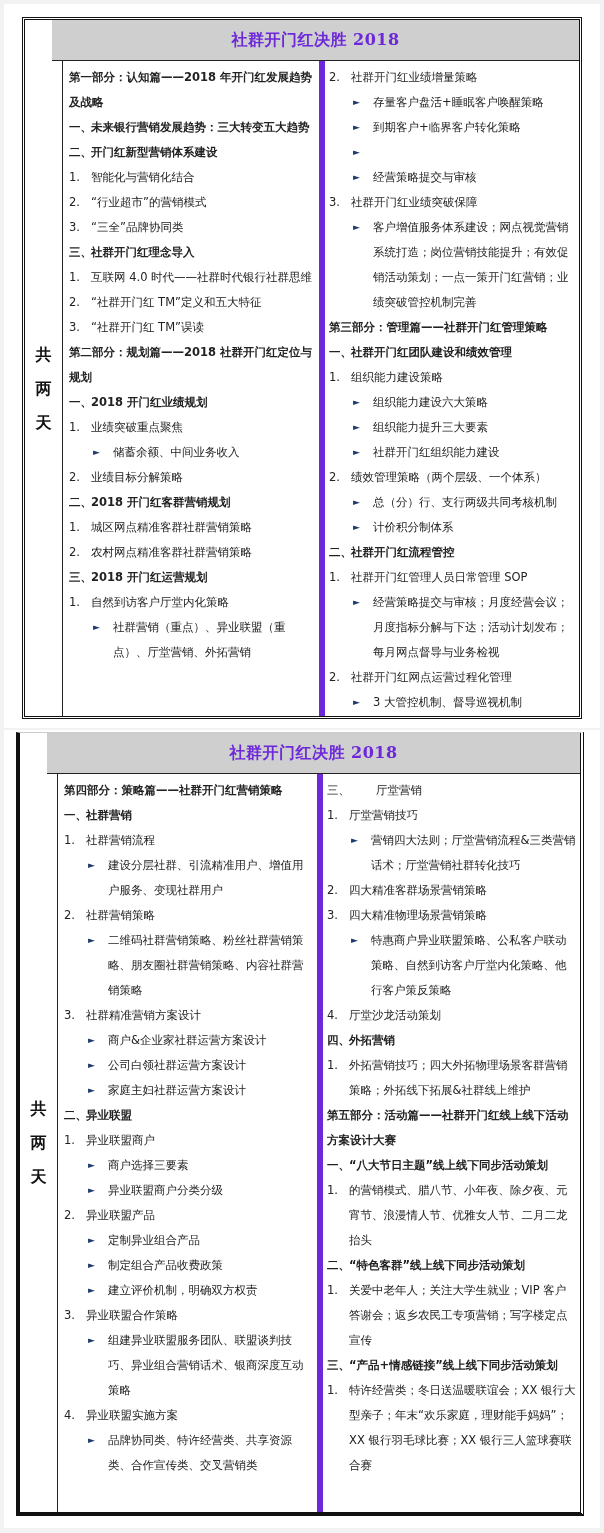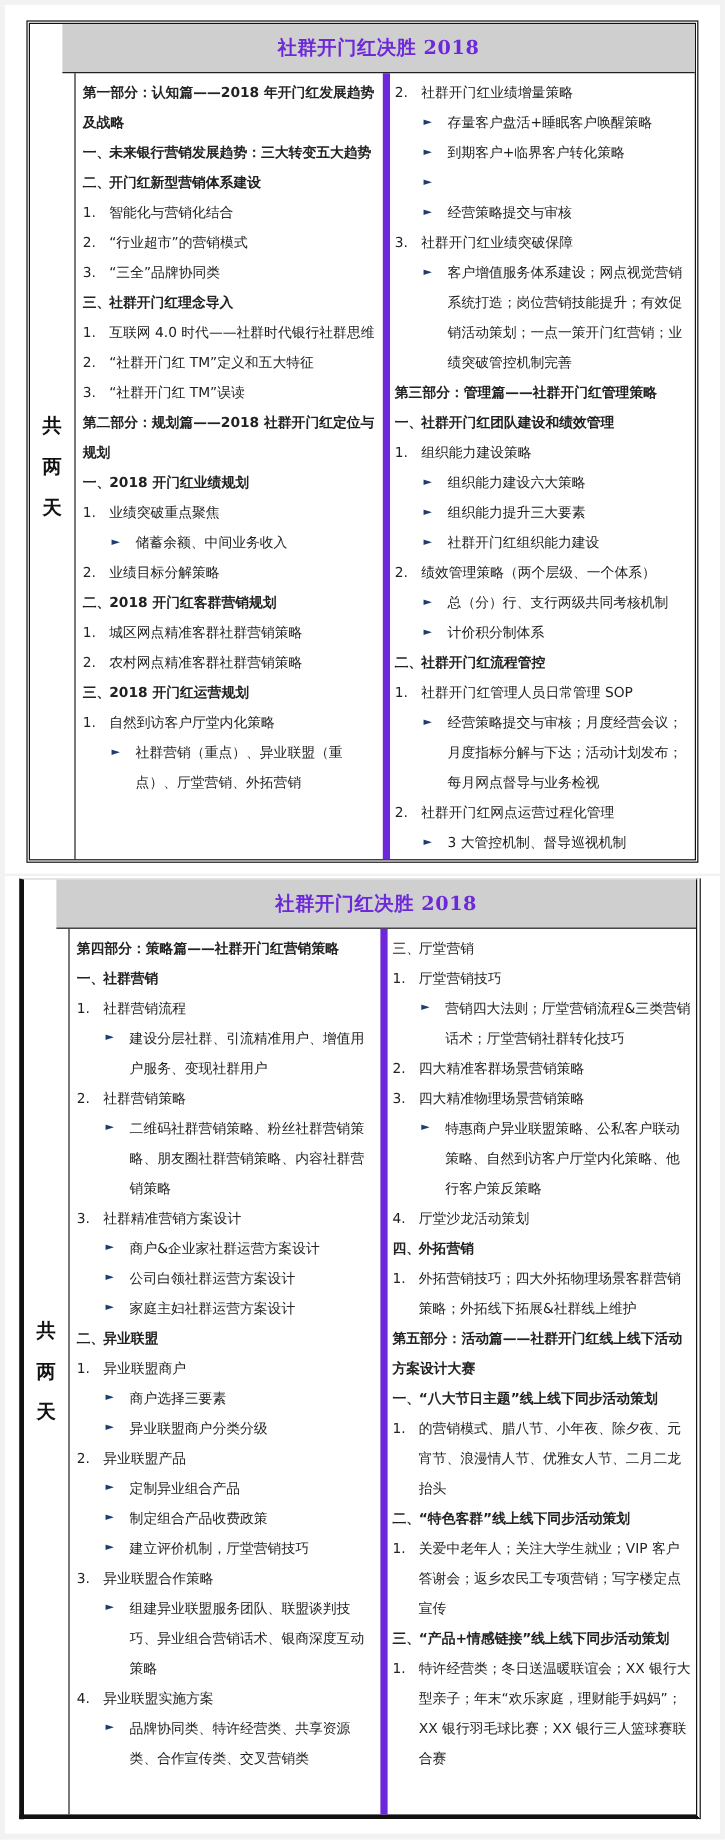--- a/index.html
+++ b/index.html
@@ -326,21 +326,21 @@
         <div class="ln bullet">
           <span class="num">►</span>
           <span class="txt">定制异业组合产品</span>
         </div>
         <div class="ln bullet">
           <span class="num">►</span>
           <span class="txt">制定组合产品收费政策</span>
         </div>
         <div class="ln bullet">
           <span class="num">►</span>
-          <span class="txt">建立评价机制，厅堂营销技巧</span>
+          <span class="txt">建立评价机制，明确双方权责</span>
         </div>
         <div class="ln ">
           <span class="num">3.</span>
           <span class="txt">异业联盟合作策略</span>
         </div>
         <div class="ln bullet">
           <span class="num">►</span>
           <span class="txt">组建异业联盟服务团队、联盟谈判技巧、异业组合营销话术、银商深度互动策略</span>
         </div>
         <div class="ln ">
@@ -348,21 +348,21 @@
           <span class="txt">异业联盟实施方案</span>
         </div>
         <div class="ln bullet">
           <span class="num">►</span>
           <span class="txt">品牌协同类、特许经营类、共享资源类、合作宣传类、交叉营销类</span>
         </div>
       </div>
     <div class="col right">
         <div class="ln ">
           <span class="num" style="width: 22px; flex: 0 0 22px; font-weight: normal;">三、</span>
-          <span class="txt" style="font-weight: normal;">厅堂营销</span>
+          <span class="txt" style="font-weight: normal; margin-left: 27px;">厅堂营销</span>
         </div>
         <div class="ln ">
           <span class="num">1.</span>
           <span class="txt">厅堂营销技巧</span>
         </div>
         <div class="ln bullet">
           <span class="num">►</span>
           <span class="txt">营销四大法则；厅堂营销流程&amp;三类营销话术；厅堂营销社群转化技巧</span>
         </div>
         <div class="ln ">

